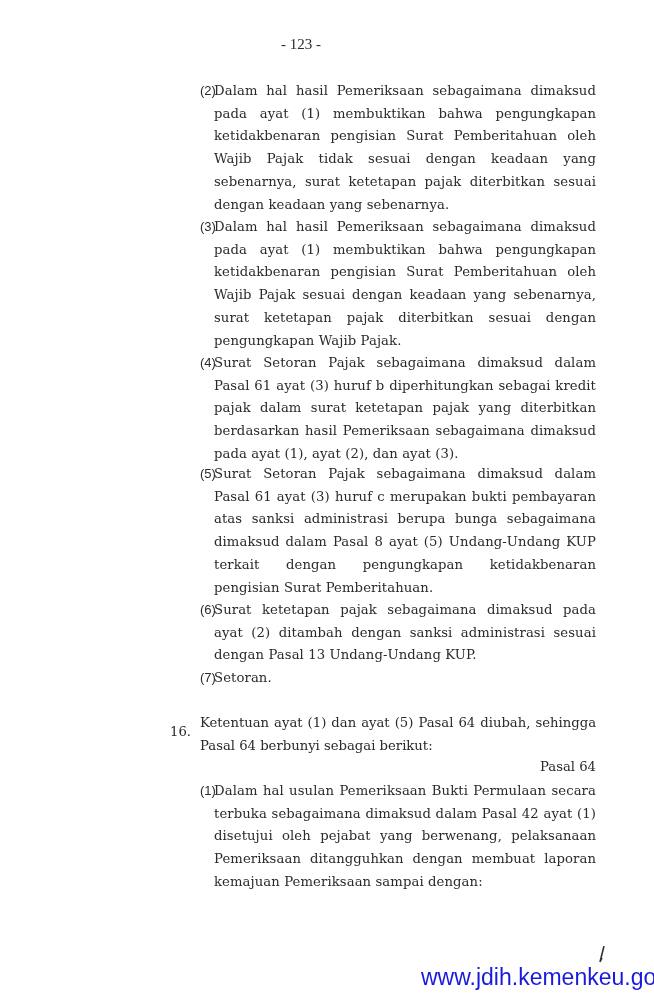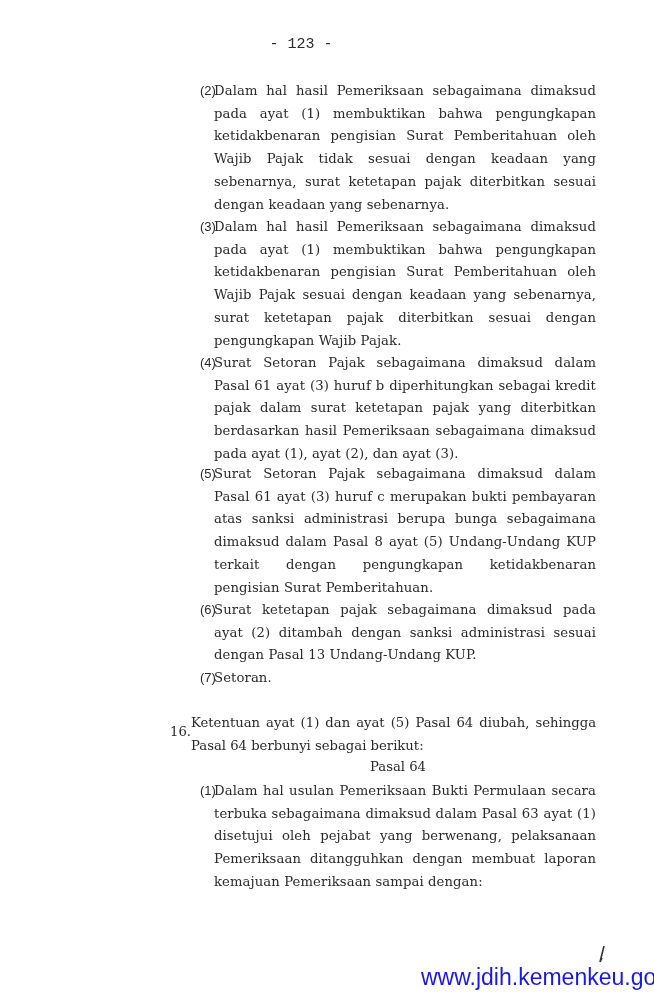--- a/index.html
+++ b/index.html
@@ -1,26 +1,26 @@
 <!DOCTYPE html>
 <html><head>
 <meta charset="utf-8">
 <style>
   html, body { margin:0; padding:0; background:#ffffff; }
   body { width:654px; height:1000px; position:relative; overflow:hidden;
          font-family:"DejaVu Serif", "Liberation Serif", serif; color:#2a2a2a; }
   .page-number { position:absolute; top:36px; left:0; width:584px; text-align:center;
-                 font-family:Liberation Mono, monospace; font-size:15px; padding-left:18px; box-sizing:border-box; }
+                 font-family:Liberation Serif, serif; font-size:15px; padding-left:18px; box-sizing:border-box; }
   .ayat { position:absolute; left:200px; width:396px; font-size:13.2px; line-height:22.7px; }
   .ayat .num { position:absolute; left:0; top:0; width:28px; font-family:"Liberation Sans", sans-serif; font-size:13px; }
   .ayat .body { margin-left:14px; text-align:justify; text-align-last:left; letter-spacing:0.1px; }
   .item16 { position:absolute; left:170px; width:426px; font-size:13.2px; line-height:22.7px; }
   .item16 .num { position:absolute; left:0; top:0;margin-top:9px; }
-  .item16 .body { margin-left:21px; text-align:justify; text-align-last:left; }
-  .pasal-title { position:absolute; top:759px; left:200px; width:396px; text-align:center; font-size:13.2px; }
+  .item16 .body { margin-left:30px; text-align:justify; text-align-last:left; }
+  .pasal-title { position:absolute; top:759px; left:200px; width:396px; text-align:right; font-size:13.2px; }
   .footer-link { position:absolute; left:421px; top:964px; font-family:"Liberation Sans", sans-serif;
                  font-size:23px; color:#1a1adc; text-decoration:none; }
   .pen-mark { position:absolute; left:598px; top:946px; width:8px; height:18px; }
 </style>
 </head>
 <body>
 
 <div class="page-number">- 123 -</div>
 
 <div class="ayat" style="top:80px;">
@@ -55,20 +55,20 @@
 
 <div class="item16" style="top:712px;">
   <span class="num">16.</span>
   <div class="body">Ketentuan ayat (1) dan ayat (5) Pasal 64 diubah, sehingga Pasal 64 berbunyi sebagai berikut:</div>
 </div>
 
 <div class="pasal-title">Pasal 64</div>
 
 <div class="ayat" style="top:780px;">
   <span class="num">(1)</span>
-  <div class="body">Dalam hal usulan Pemeriksaan Bukti Permulaan secara terbuka sebagaimana dimaksud dalam Pasal 63 ayat (1) disetujui oleh pejabat yang berwenang, pelaksanaan Pemeriksaan ditangguhkan dengan membuat laporan kemajuan Pemeriksaan sampai dengan:</div>
+  <div class="body">Dalam hal usulan Pemeriksaan Bukti Permulaan secara terbuka sebagaimana dimaksud dalam Pasal 42 ayat (1) disetujui oleh pejabat yang berwenang, pelaksanaan Pemeriksaan ditangguhkan dengan membuat laporan kemajuan Pemeriksaan sampai dengan:</div>
 </div>
 
 <svg class="pen-mark" viewBox="0 0 8 18">
   <path d="M6 0 L2 16 M2 16 L4 12" stroke="#333" stroke-width="1.6" fill="none"></path>
 </svg>
 
 <a class="footer-link">www.jdih.kemenkeu.go.id</a>
 
 </body></html>

